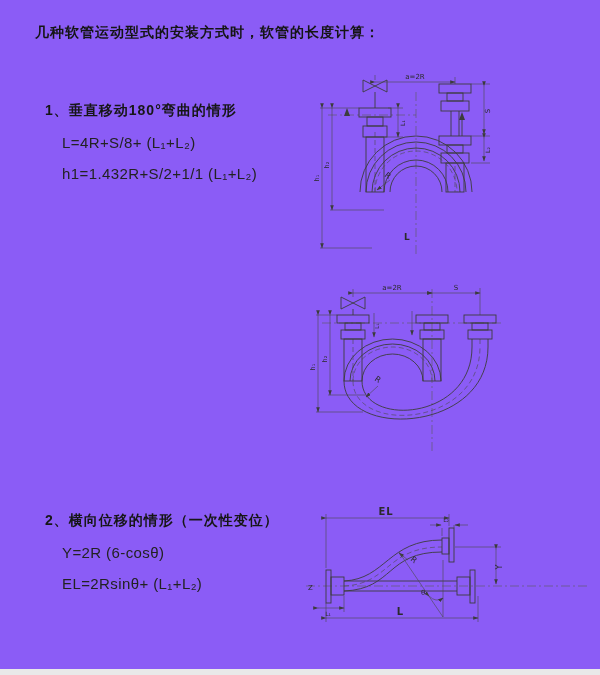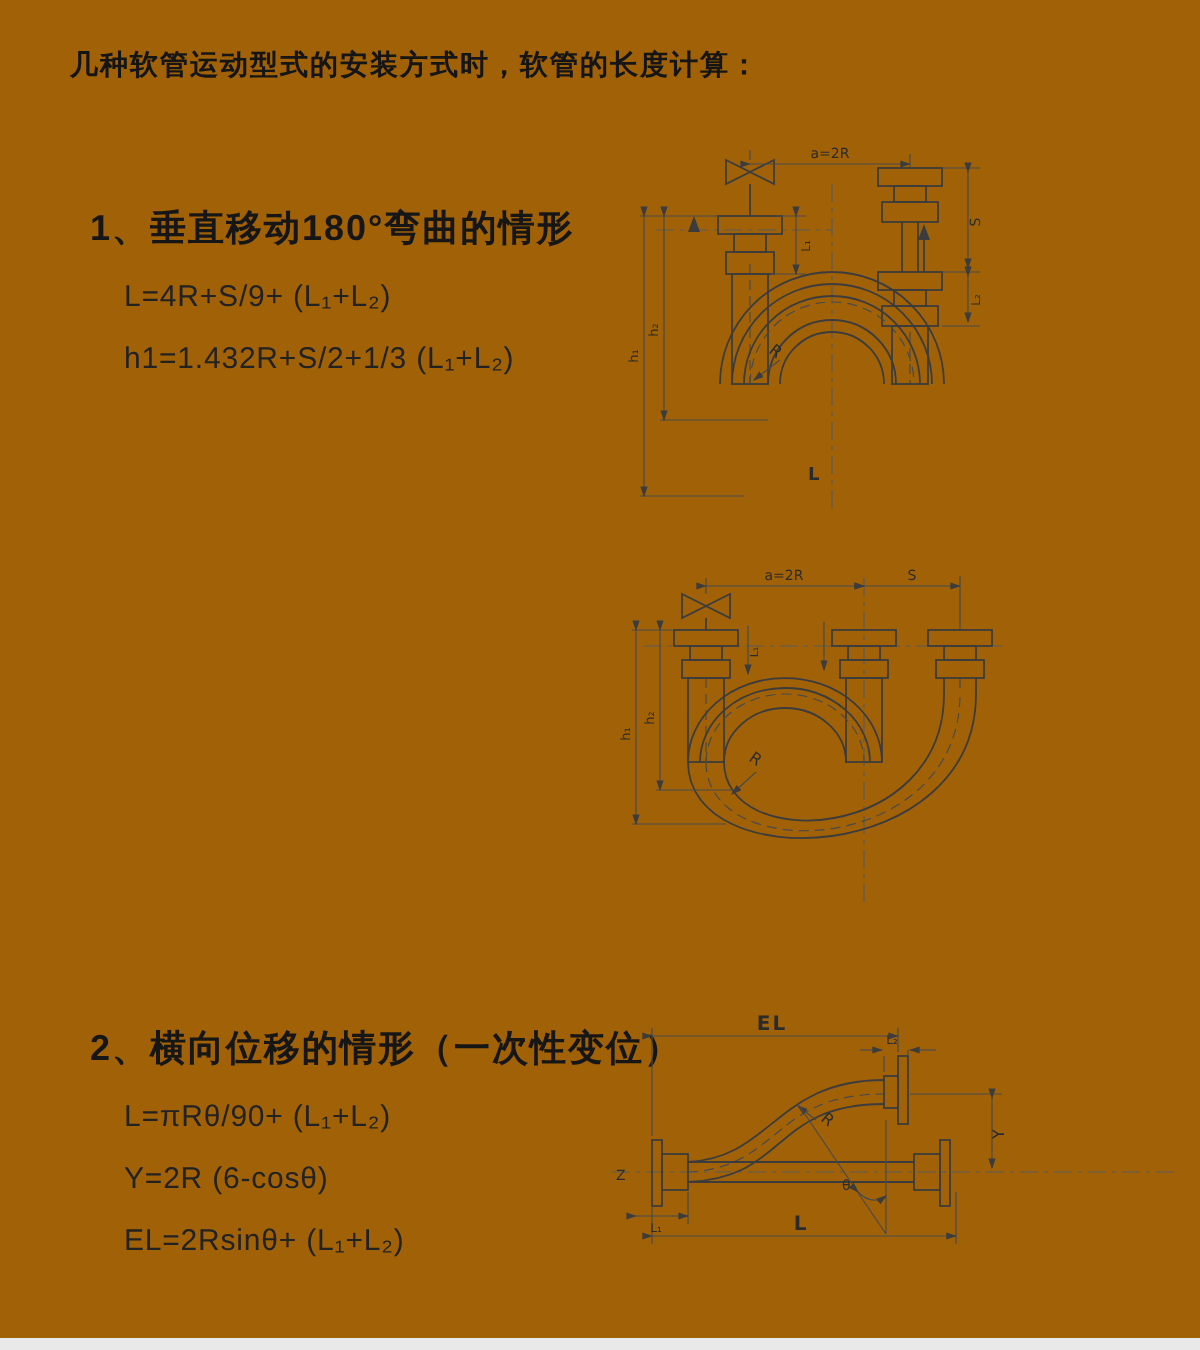--- a/index.html
+++ b/index.html
@@ -1,30 +1,30 @@
 <!DOCTYPE html>
 <html><head>
 <meta charset="utf-8">
 <style>
   html,body{margin:0;padding:0;}
   body{
     width:600px;height:675px;background:#ffffff;position:relative;overflow:hidden;
     font-family:"Liberation Sans","DejaVu Sans",sans-serif;color:#1c1c1c;
   }
-  .page{position:absolute;inset:0;background:#a16207;}
+  .page{position:absolute;inset:0;background:#8b5cf6;}
   .bottom-strip{position:absolute;left:0;bottom:0;width:100%;height:6px;background:#e9e9e9;}
   .doc-title{
     position:absolute;left:35px;top:24px;font-size:14px;font-weight:bold;
     letter-spacing:1px;color:#151515;
   }
   .sec{position:absolute;left:45px;}
   .sec-1{top:102px;}
   .sec-2{top:302px;}
   .sec-3{top:512px;}
-  .sec-heading{font-size:18px;font-weight:bold;letter-spacing:1px;color:#161616;}
+  .sec-heading{font-size:14px;font-weight:bold;letter-spacing:1px;color:#161616;}
   .formula{
     margin:14px 0 0 17px;font-size:15px;font-weight:500;letter-spacing:0.4px;color:#222;
     font-family:"Liberation Sans","DejaVu Sans",sans-serif;
   }
   .diagram{position:absolute;}
   .diag-1{left:312px;top:70px;}
   .diag-2{left:308px;top:281px;}
   .diag-3{left:298px;top:500px;}
   svg{display:block;}
   svg text{font-family:"DejaVu Sans",sans-serif;fill:#2b2b2b;}
@@ -36,28 +36,27 @@
 </style>
 </head>
 <body>
 
 <div class="page">
 
   <div class="doc-title">几种软管运动型式的安装方式时，软管的长度计算：</div>
 
   <div class="sec sec-1">
     <div class="sec-heading">1、垂直移动180°弯曲的情形</div>
-    <div class="formula">L=4R+S/9+ (L₁+L₂)</div>
-    <div class="formula">h1=1.432R+S/2+1/3 (L₁+L₂)</div>
+    <div class="formula">L=4R+S/8+ (L₁+L₂)</div>
+    <div class="formula">h1=1.432R+S/2+1/1 (L₁+L₂)</div>
   </div>
 
 
   <div class="sec sec-3">
     <div class="sec-heading">2、横向位移的情形（一次性变位）</div>
-    <div class="formula">L=πRθ/90+ (L₁+L₂)</div>
     <div class="formula">Y=2R (6-cosθ)</div>
     <div class="formula">EL=2Rsinθ+ (L₁+L₂)</div>
   </div>
 
   <div class="diagram diag-1">
     <svg width="285" height="188" viewBox="0 0 285 188">
       <defs>
         <marker id="m1" markerWidth="9" markerHeight="6" refX="8" refY="3" orient="auto">
           <path d="M0,0 L9,3 L0,6 Z" fill="#3c3c3c"></path>
         </marker>

